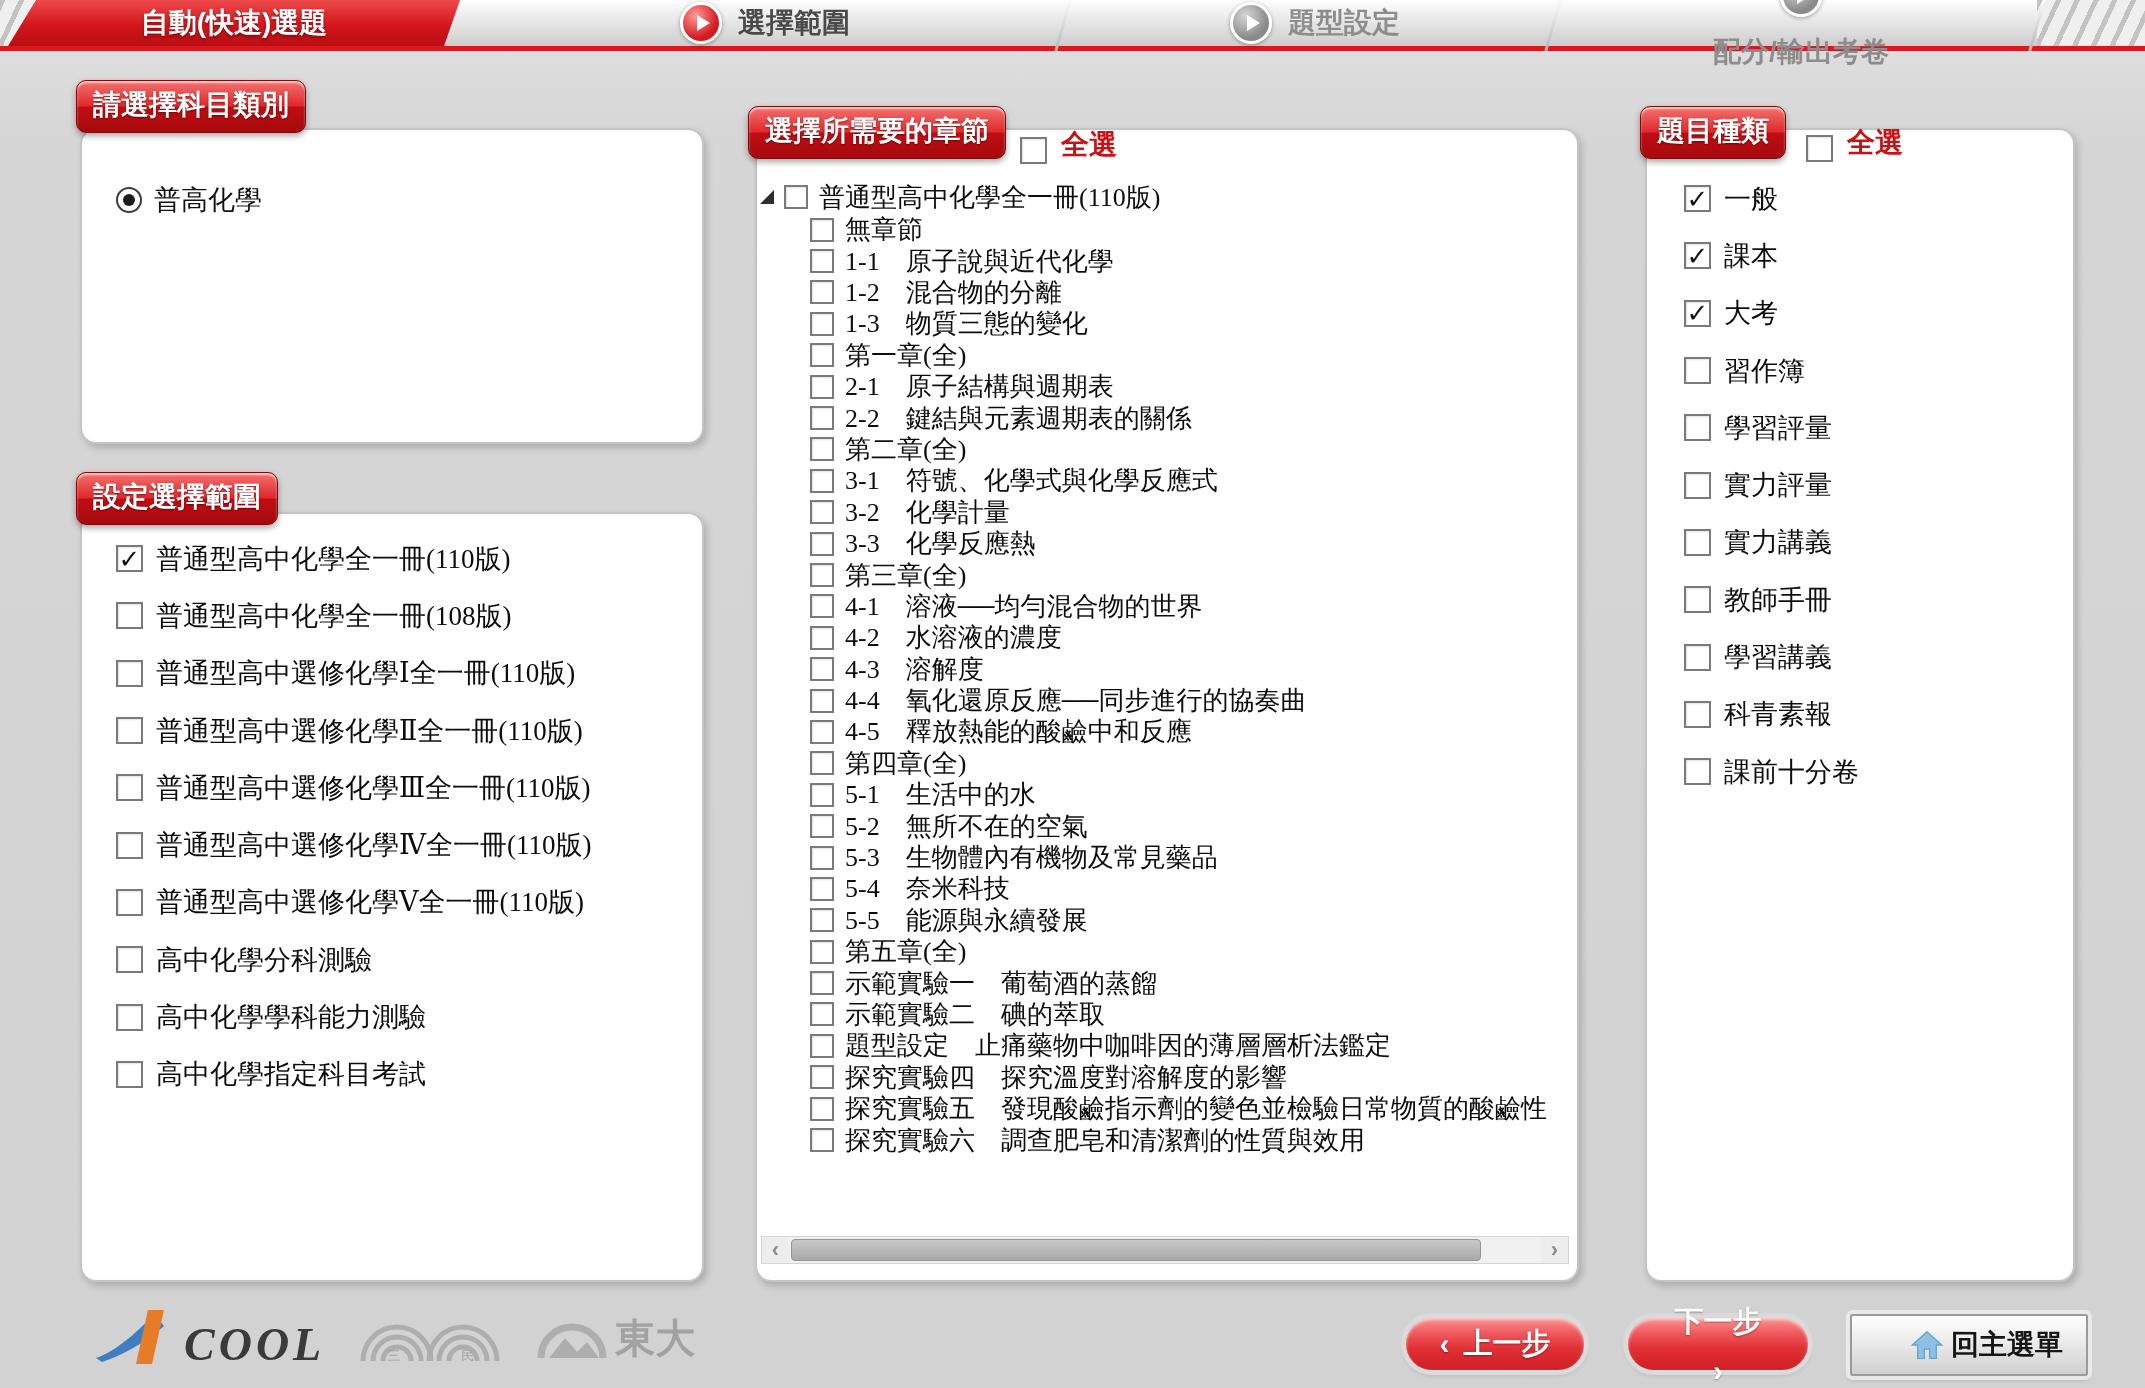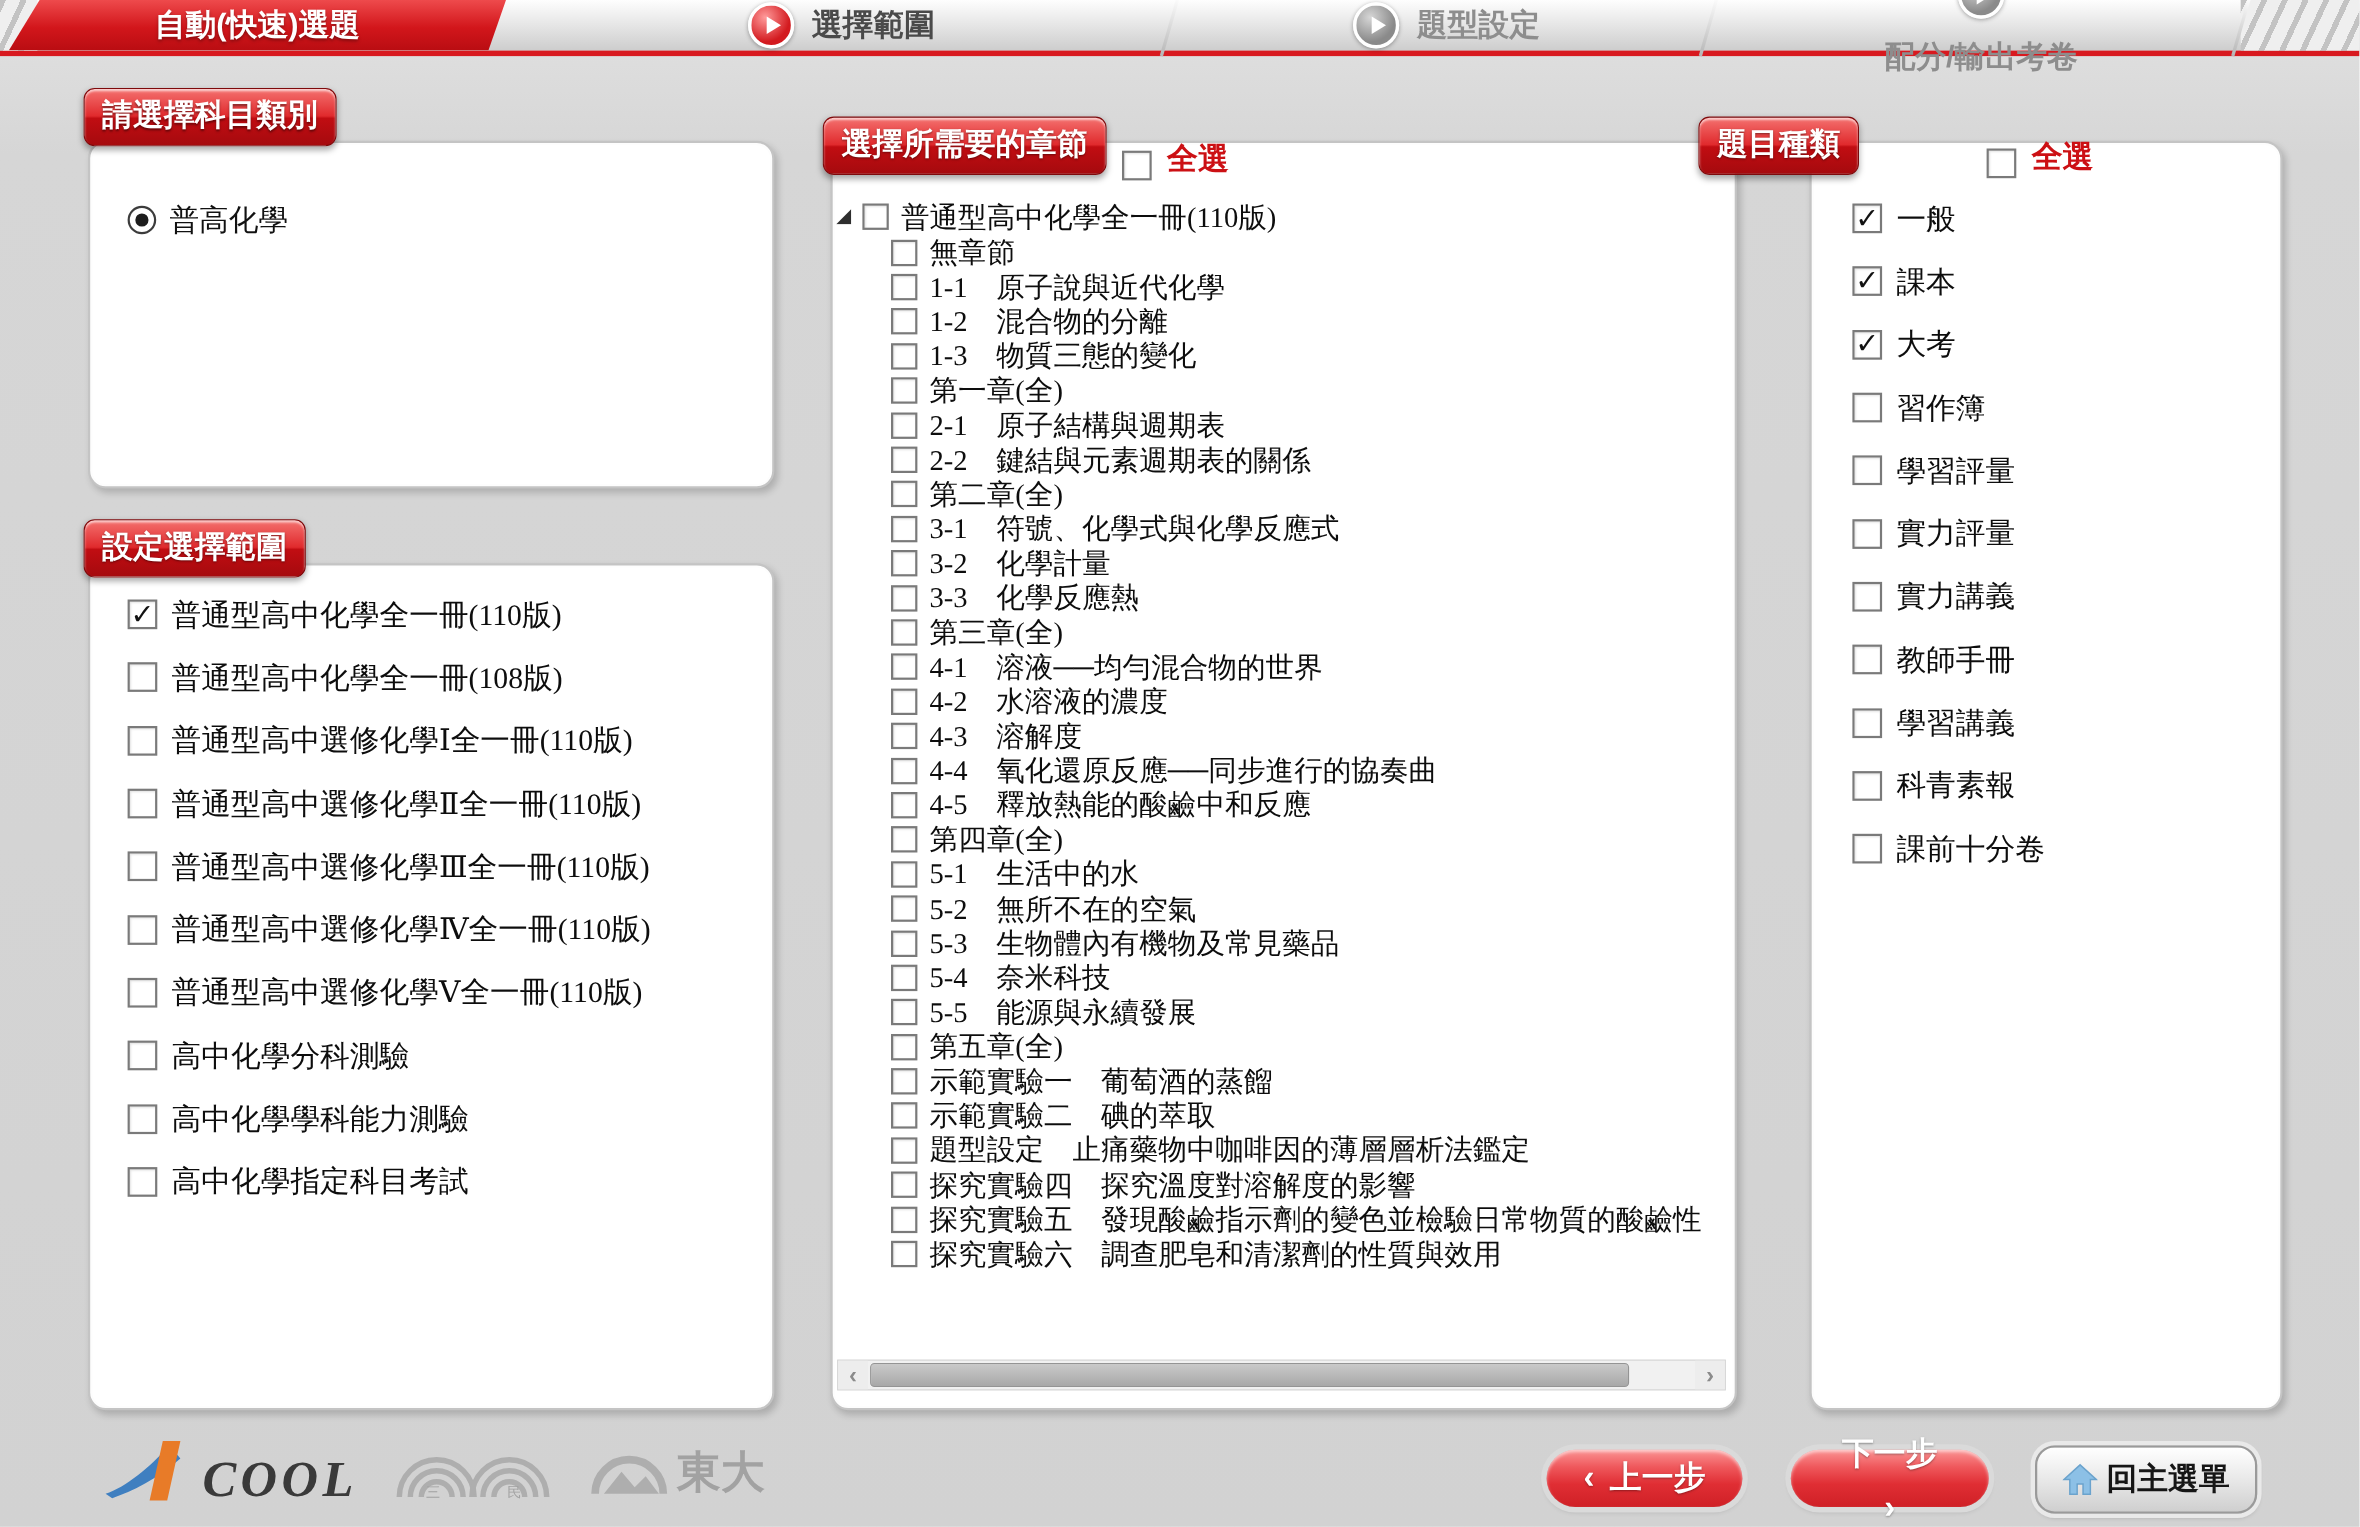--- a/index.html
+++ b/index.html
@@ -40,21 +40,21 @@
   #panel-chapter{left:755px;top:128px;width:820px;height:1150px;}
   #panel-type{left:1645px;top:128px;width:426px;height:1150px;}
   .red-tag{position:absolute;z-index:25;
     background:linear-gradient(#f4716f 0%,#e02a2d 48%,#c10d12 52%,#a50a0e 100%);
     color:#fff;font-size:28px;font-weight:bold;padding:5px 16px 8px;border-radius:10px;
     border:1px solid #7e0a0c;box-shadow:0 3px 6px rgba(0,0,0,.35), inset 0 2px 2px rgba(255,255,255,.65);
     text-shadow:0 1px 2px rgba(0,0,0,.45);white-space:nowrap;}
   #tag-subject{left:76px;top:80px;}
   #tag-range{left:76px;top:472px;}
   #tag-chapter{left:748px;top:106px;}
-  #tag-type{left:1544px;top:106px;text-align:center;}
+  #tag-type{left:1640px;top:106px;text-align:center;}
   
   .cb{width:23px;height:23px;border:2px solid #7a7a7a;background:#fff;flex:0 0 auto;
     display:flex;align-items:center;justify-content:center;box-shadow:inset 1px 1px 2px rgba(0,0,0,.12);
     font-size:26px;font-weight:bold;color:#111;line-height:1;font-family:"DejaVu Sans",sans-serif;}
   .cb.small{width:20px;height:20px;font-size:22px;}
   .radio{width:22px;height:22px;border-radius:50%;border:2px solid #3c3c3c;background:#fff;
     display:flex;align-items:center;justify-content:center;flex:0 0 auto;}
   .radio.checked::after{content:"";width:12px;height:12px;border-radius:50%;background:#1d1d1d;}
   .selall{position:absolute;z-index:26;display:flex;align-items:flex-end;gap:14px;}
   .selall .lbl{color:#cc1014;font-size:28px;font-weight:bold;}
@@ -96,25 +96,25 @@
   .sanmin .tiny{position:absolute;bottom:6px;font-size:13px;color:#a2a2a2;}
   .sanmin .t1{left:32px;} .sanmin .t2{left:106px;}
   .btn-pill{position:absolute;top:1318px;height:52px;border-radius:26px;z-index:10;
     background:linear-gradient(#fb9494 0%,#ef585c 30%,#e02e34 60%,#cf2026);
     box-shadow:0 0 0 5px #dadada,0 3px 6px rgba(0,0,0,.3), inset 0 2px 3px rgba(255,255,255,.55);
     color:#fff;font-size:29px;font-weight:bold;display:flex;align-items:center;justify-content:center;gap:14px;
     text-shadow:0 1px 2px rgba(0,0,0,.35);cursor:pointer;}
   #btn-prev{left:1406px;width:178px;}
   #btn-next{left:1628px;width:180px;flex-direction:column;}
   .pill-chev{font-size:30px;font-weight:bold;line-height:1;}
-  #btn-home{position:absolute;left:1850px;top:1314px;width:198px;height:58px;border-radius:18px;z-index:10;
+  #btn-home{position:absolute;left:1850px;top:1314px;width:198px;height:58px;border-radius:3px;z-index:10;
     background:linear-gradient(#ffffff,#e6e6e6 55%,#cfcfcf);border:2px solid #9a9a9a;
     box-shadow:0 0 0 4px #e9e9e9,0 3px 5px rgba(0,0,0,.25);
     display:flex;align-items:center;justify-content:center;gap:8px;
-    font-size:28px;font-weight:bold;color:#161616;cursor:pointer;}
+    font-size:28px;font-weight:bold;color:#161616;cursor:pointer;padding-left:36px;}
   #bar-red{position:absolute;left:0;top:1364px;width:2145px;height:16px;
     background:linear-gradient(#f55];}
   #bar-red{background:linear-gradient(#f25553,#cf1417);}
   #bar-navy{position:absolute;left:0;top:1380px;width:2145px;height:8px;background:#20356b;}
 </style>
 </head>
 <body>
 
 <div class="tabbar">
   <div class="corner-stripes corner-left"></div>

